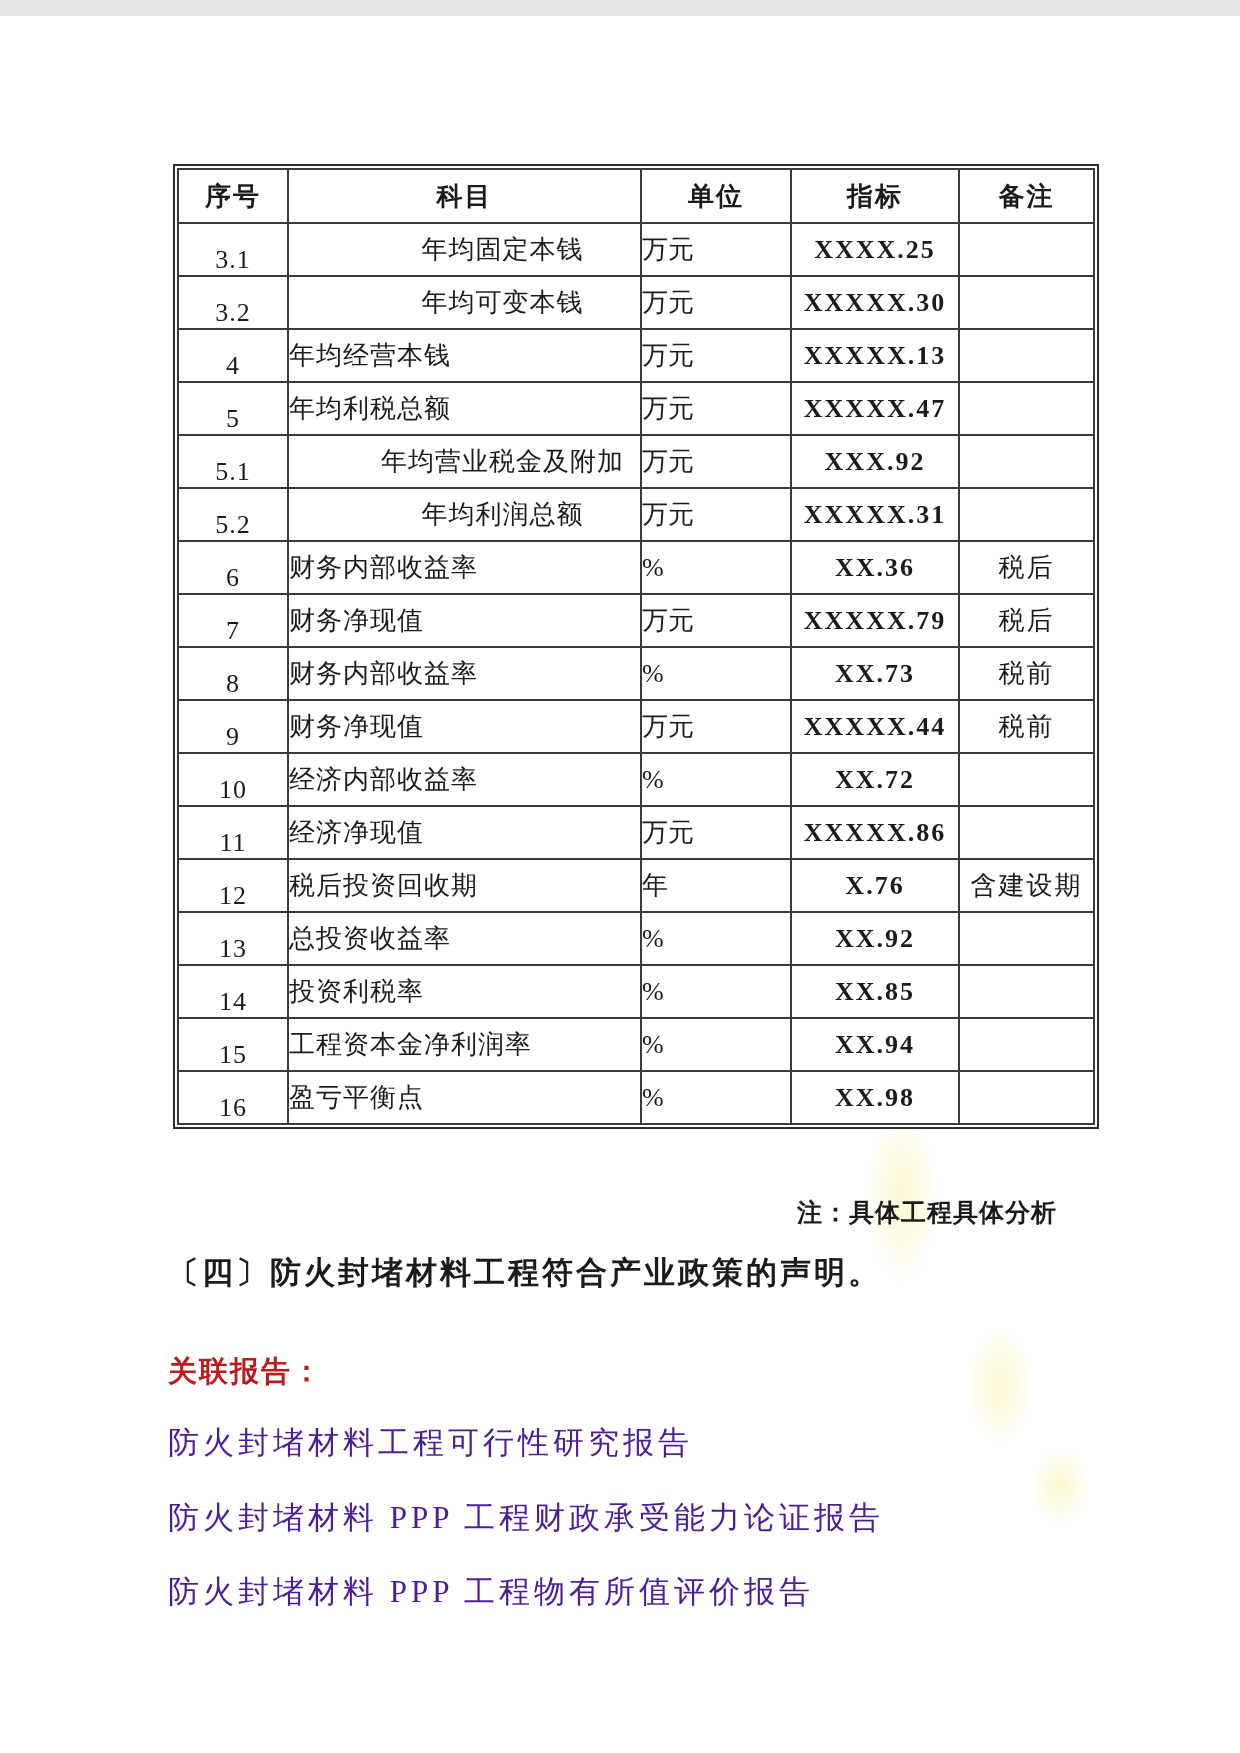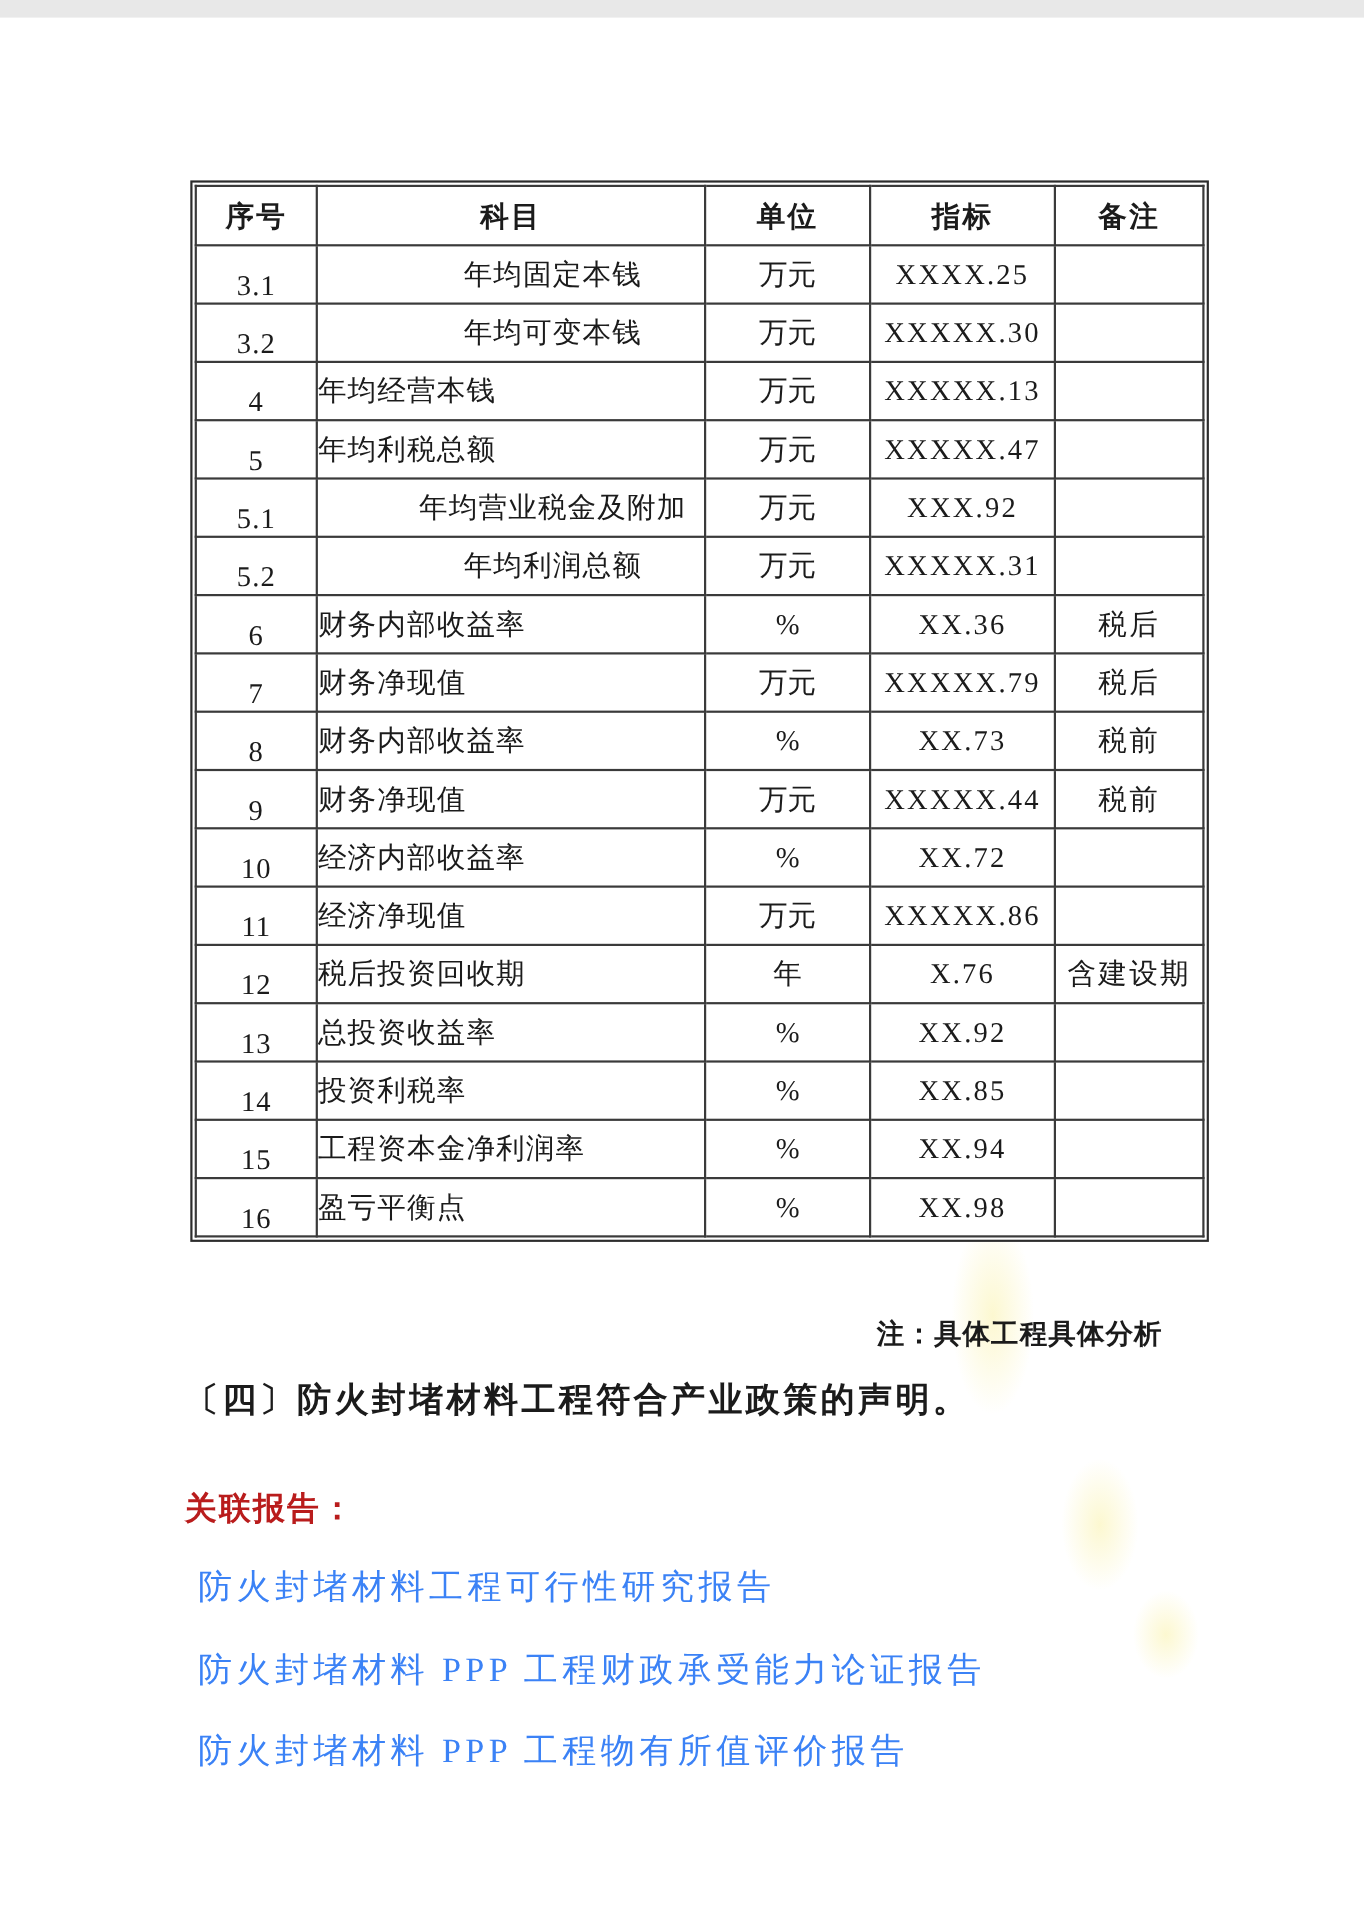--- a/index.html
+++ b/index.html
@@ -40,40 +40,40 @@
     text-align:center;vertical-align:middle;
     letter-spacing:2px;
   }
   table.indicators td{height:51px;font-size:26px;}
   td.c-no{
     text-align:center;vertical-align:bottom;
     padding-bottom:5px;font-size:27px;letter-spacing:1px;
   }
   td.c-subject{vertical-align:middle;text-align:left;padding-left:12px;letter-spacing:1px;}
   td.c-subject.indent{padding-left:76px;text-align:center;}
-  td.c-unit{text-align:center;vertical-align:middle;}
-  td.c-value{text-align:center;vertical-align:middle;font-size:27px;letter-spacing:2px;}
+  td.c-unit{vertical-align:middle;}
+  td.c-value{text-align:center;vertical-align:middle;font-size:27px;letter-spacing:2px;font-weight:bold;}
   td.c-note{text-align:center;vertical-align:middle;letter-spacing:2px;}
   
   .table-footnote{
     position:absolute;left:173px;top:1180px;width:920px;
     text-align:right;padding-right:36px;box-sizing:border-box;
     font-size:25px;font-weight:bold;letter-spacing:1px;
   }
   .section-heading{
     position:absolute;left:168px;top:1236px;
     font-size:31px;font-weight:bold;letter-spacing:3px;
   }
   .related-title{
     position:absolute;left:168px;top:1336px;
     font-size:29px;font-weight:bold;letter-spacing:2px;
   }
   .report-line{
-    position:absolute;left:180px;
-    font-size:31px;letter-spacing:4px;color:#3b82f6;
+    position:absolute;left:168px;
+    font-size:31px;letter-spacing:4px;color:#4c1d95;
   }
   .report-line.l1{top:1406px;}
   .report-line.l2{top:1481px;}
   .report-line.l3{top:1555px;}
 </style>
 </head>
 <body>
 
 <div class="page">
 

